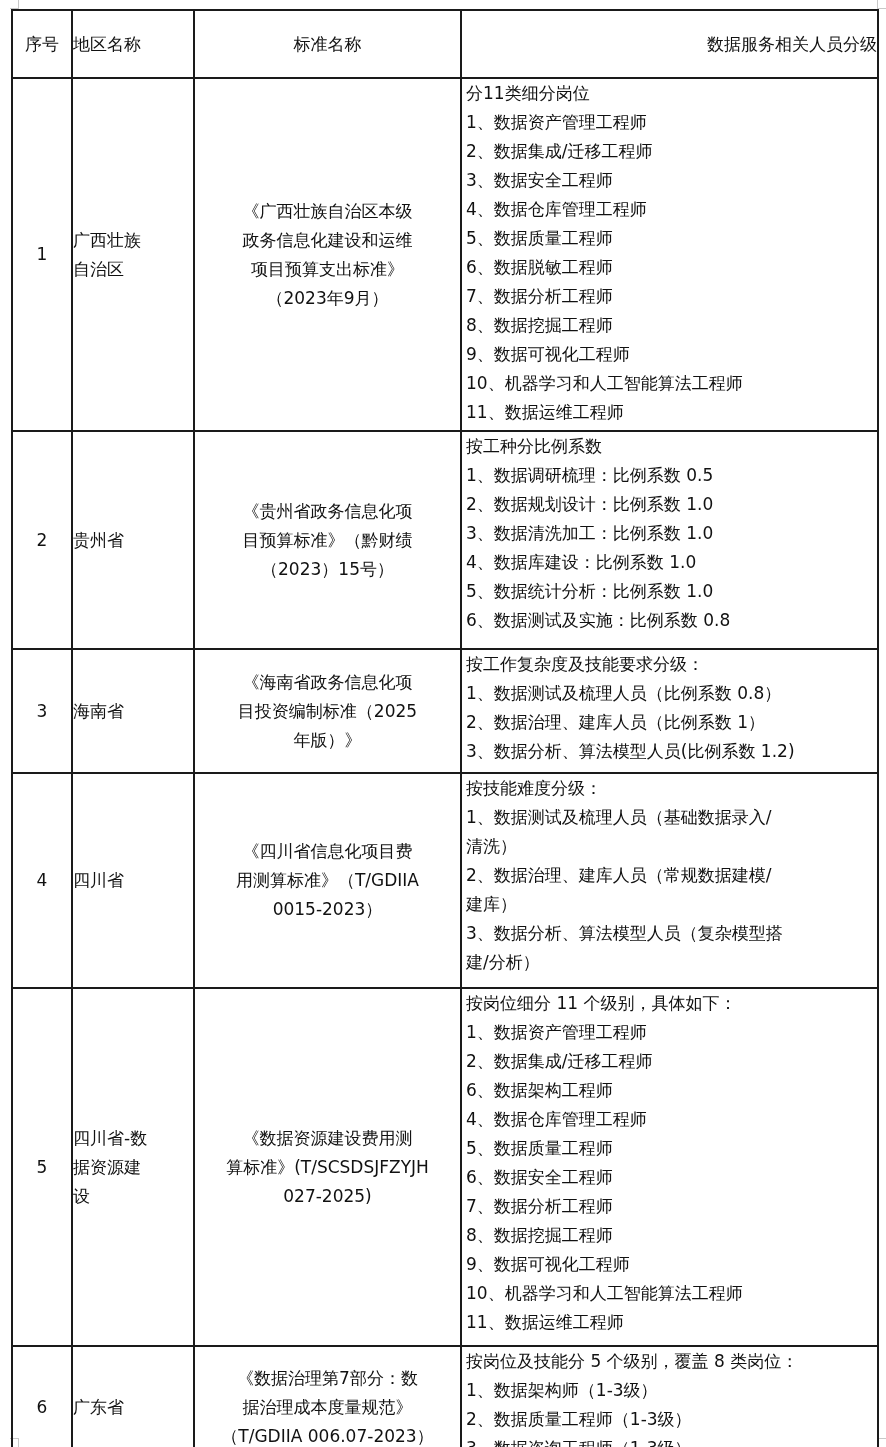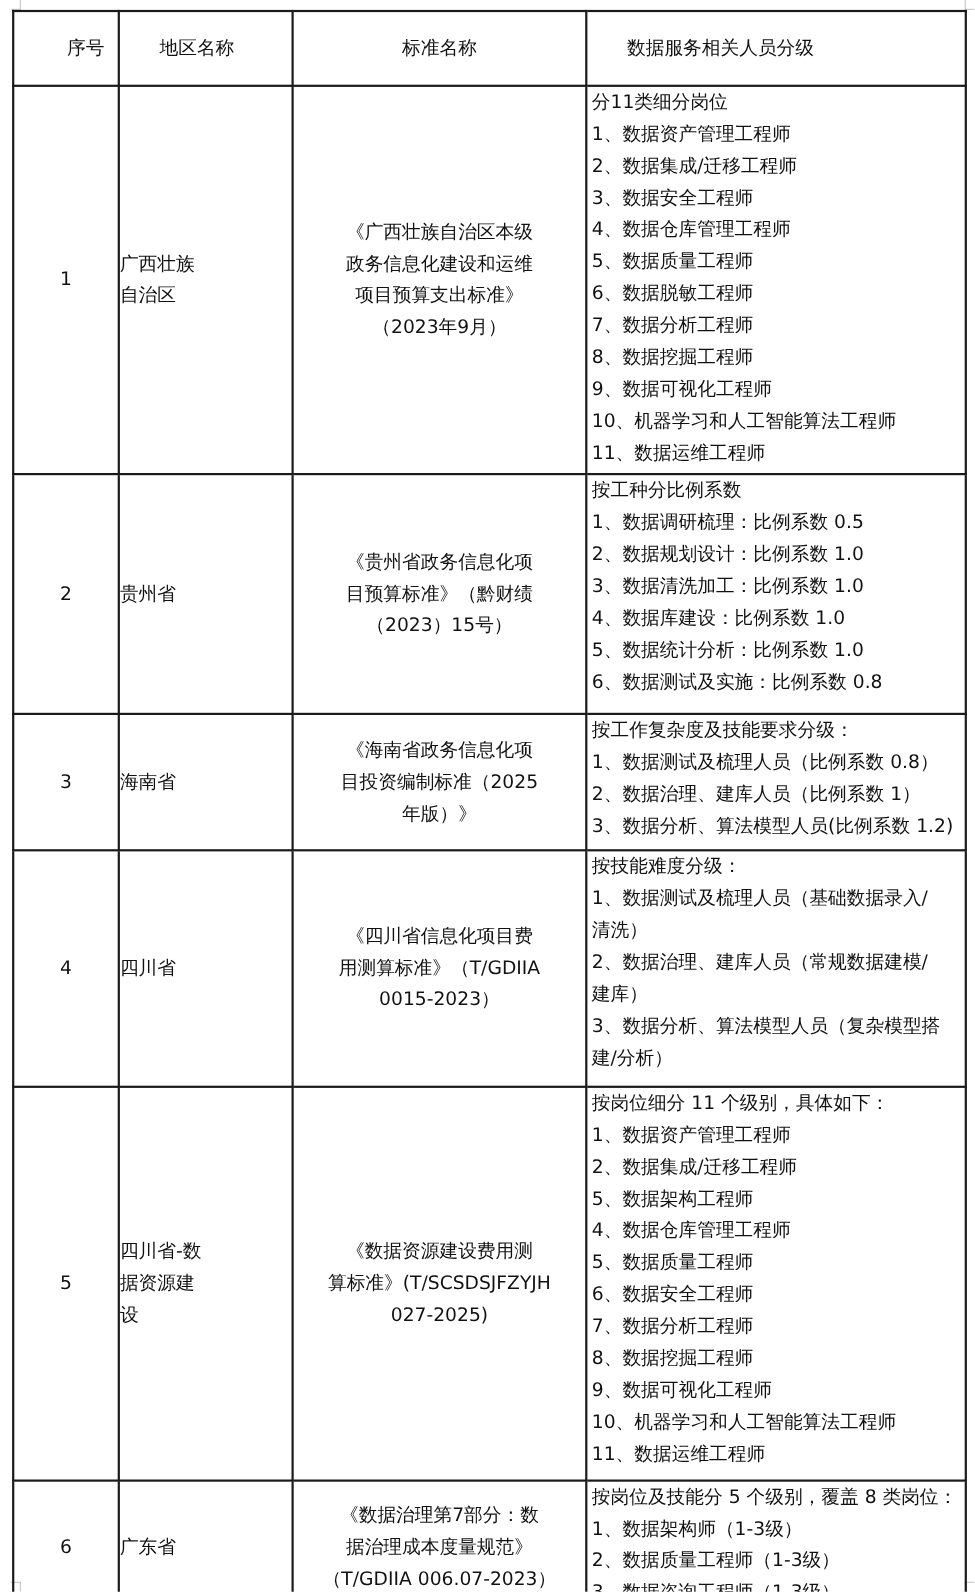--- a/index.html
+++ b/index.html
@@ -5,42 +5,42 @@
   html, body { margin:0; padding:0; background:#ffffff; }
   body { width:886px; height:1447px; position:relative; overflow:hidden;
          font-family: "DejaVu Sans", "Liberation Sans", sans-serif; color:#111; }
   .corner-mark { position:absolute; border-color:#c8c8c8; border-style:solid; width:8px; height:8px; }
   .cm-tl { left:10px; top:0; border-width:0 1px 1px 0; }
   .cm-tr { right:0; top:0; border-width:0 0 1px 1px; }
   .cm-bl { left:10px; top:1438px; border-width:1px 1px 0 0; }
   .cm-br { right:0; top:1438px; border-width:1px 0 0 1px; }
   table { position:absolute; left:11px; top:9px; border-collapse:collapse; table-layout:fixed; width:868px; }
   td, th { border:2px solid #1a1a1a; font-weight:normal; font-size:17px; line-height:29px; padding:0; }
-  th { height:34px; text-align:center; vertical-align:middle;padding-left:36px; }
+  th { height:34px; text-align:center; vertical-align:middle; }
   .c1 { width:58px; text-align:center; vertical-align:middle; }
   .c2 { width:120px; text-align:left; vertical-align:middle; }
   .c3 { width:257px; text-align:center; vertical-align:middle; padding:16px 4px; }
   .c4 { vertical-align:top; padding:0 2px 0 4px; text-align:left;margin-top:43px; }
   .line { display:block; white-space:nowrap; }
 </style>
 </head>
 <body>
 
 <div class="corner-mark cm-tl"></div>
 <div class="corner-mark cm-tr"></div>
 <div class="corner-mark cm-bl"></div>
 <div class="corner-mark cm-br"></div>
 
 <table>
   <thead>
     <tr>
       <th class="c1">序号</th>
       <th class="c2">地区名称</th>
       <th class="c3">标准名称</th>
-      <th class="c4h" style="text-align:left;">数据服务相关人员分级</th>
+      <th class="c4h" style="text-align:right;">数据服务相关人员分级</th>
     </tr>
   </thead>
   <tbody id="tbody">
       <tr style="height: 353px;">
         <td class="c1">1</td>
         <td class="c2">
           <span class="line">广西壮族</span>
           <span class="line">自治区</span>
         </td>
         <td class="c3">
@@ -130,21 +130,21 @@
         </td>
         <td class="c3">
           <span class="line">《数据资源建设费用测</span>
           <span class="line">算标准》(T/SCSDSJFZYJH</span>
           <span class="line">027-2025)</span>
         </td>
         <td class="c4">
           <span class="line">按岗位细分 11 个级别，具体如下：</span>
           <span class="line">1、数据资产管理工程师</span>
           <span class="line">2、数据集成/迁移工程师</span>
-          <span class="line">5、数据架构工程师</span>
+          <span class="line">6、数据架构工程师</span>
           <span class="line">4、数据仓库管理工程师</span>
           <span class="line">5、数据质量工程师</span>
           <span class="line">6、数据安全工程师</span>
           <span class="line">7、数据分析工程师</span>
           <span class="line">8、数据挖掘工程师</span>
           <span class="line">9、数据可视化工程师</span>
           <span class="line">10、机器学习和人工智能算法工程师</span>
           <span class="line">11、数据运维工程师</span>
         </td>
       </tr>

